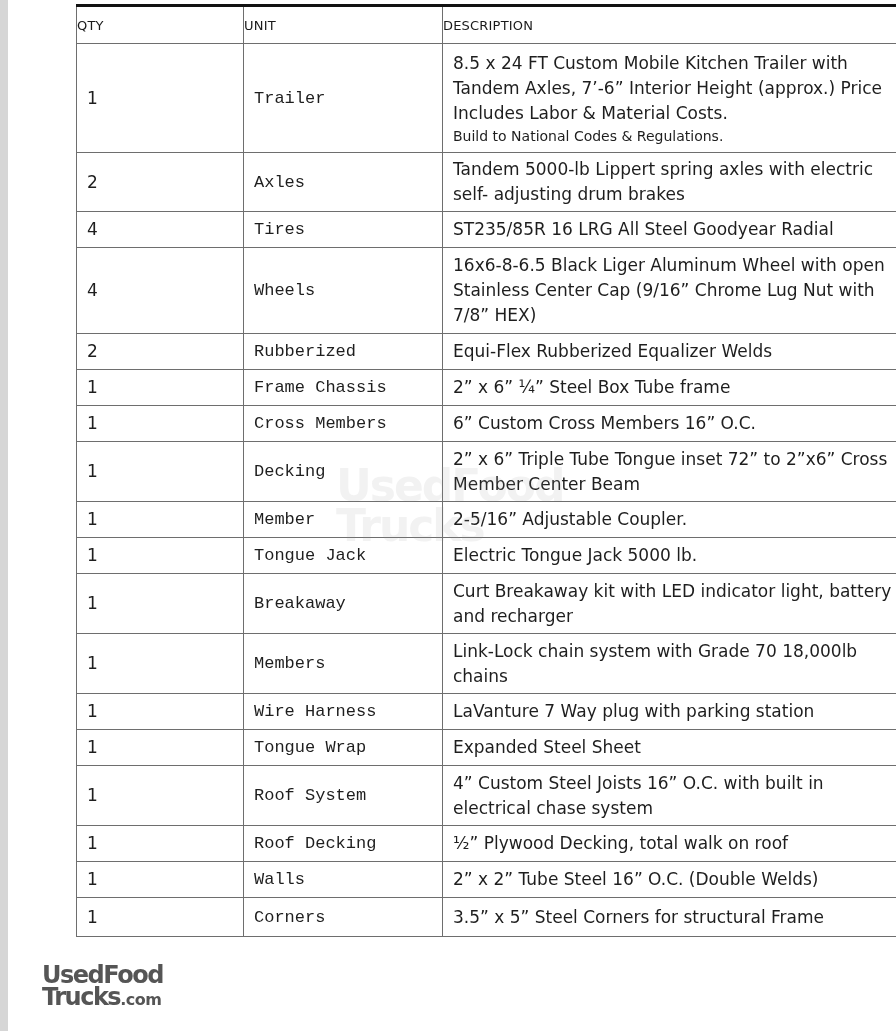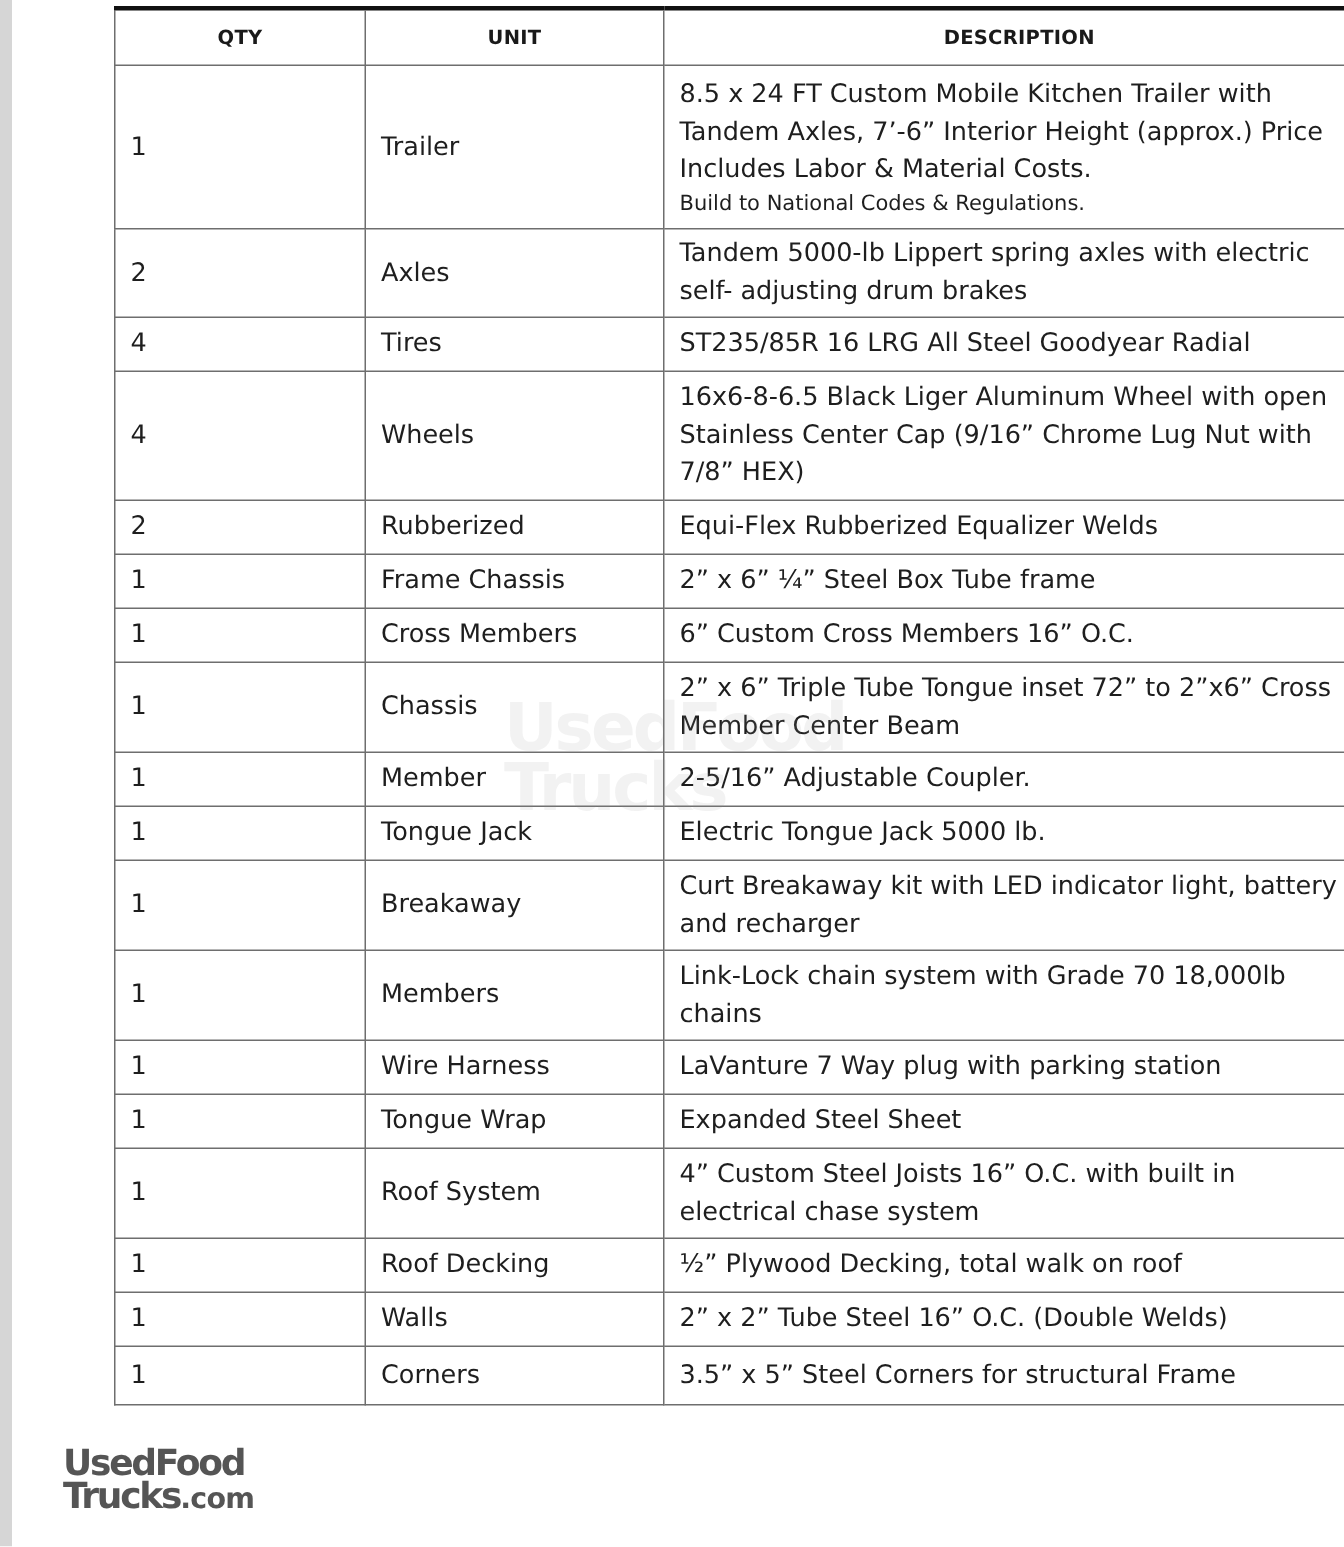--- a/index.html
+++ b/index.html
@@ -34,37 +34,37 @@
       width: 840px;
       border-collapse: collapse;
       table-layout: fixed;
     }
     table.spec col.c-qty { width: 167px; }
     table.spec col.c-unit { width: 199px; }
     table.spec col.c-desc { width: 474px; }
     table.spec th {
       height: 36px;
       font-size: 13px;
-      font-weight: bold;
-      text-align: center;
+      font-weight: normal;
+      text-align: left;
       border: 1px solid #6e6e6e;
       border-top: 3px solid #111111;
       padding: 0;
       letter-spacing: 0.2px;
     }
     table.spec td {
       border: 1px solid #6e6e6e;
       font-size: 17px;
       line-height: 25px;
       padding: 4px 11px 4px 10px;
       vertical-align: middle;
       color: #1e1e1e;
     }
     table.spec td.qty { padding-left: 10px; }
-    table.spec td.unit { padding-left: 10px; }
+    table.spec td.unit { padding-left: 10px; font-family: Liberation Mono, monospace; }
     table.spec td.desc { padding-left: 10px; }
     .desc-note {
       display: block;
       font-size: 14px;
       line-height: 20px;
     }
     .watermark {
       position: absolute;
       left: 328px;
       top: 466px;
@@ -84,21 +84,21 @@
       font-weight: bold;
       color: #555555;
       letter-spacing: -1.5px;
     }
     .logo .l1, .logo .l2 {
       display: block;
       font-size: 24px;
       line-height: 22px;
     }
     .logo .dotcom {
-      font-size: 19px;
+      font-size: 16px;
       letter-spacing: -0.5px;
     }
   </style>
 </head>
 <body>
 
 <div class="left-strip"></div>
 
 <div class="page">
   <table class="spec">
@@ -145,21 +145,21 @@
           <td class="unit">Frame Chassis</td>
           <td class="desc"><span>2” x 6” ¼” Steel Box Tube frame</span></td>
         </tr>
         <tr style="height: 36px;">
           <td class="qty">1</td>
           <td class="unit">Cross Members</td>
           <td class="desc"><span>6” Custom Cross Members 16” O.C.</span></td>
         </tr>
         <tr style="height: 60px;">
           <td class="qty">1</td>
-          <td class="unit">Chassis</td>
+          <td class="unit">Decking</td>
           <td class="desc"><span>2” x 6” Triple Tube Tongue inset 72” to 2”x6” Cross Member Center Beam</span></td>
         </tr>
         <tr style="height: 36px;">
           <td class="qty">1</td>
           <td class="unit">Member</td>
           <td class="desc"><span>2-5/16” Adjustable Coupler.</span></td>
         </tr>
         <tr style="height: 36px;">
           <td class="qty">1</td>
           <td class="unit">Tongue Jack</td>

